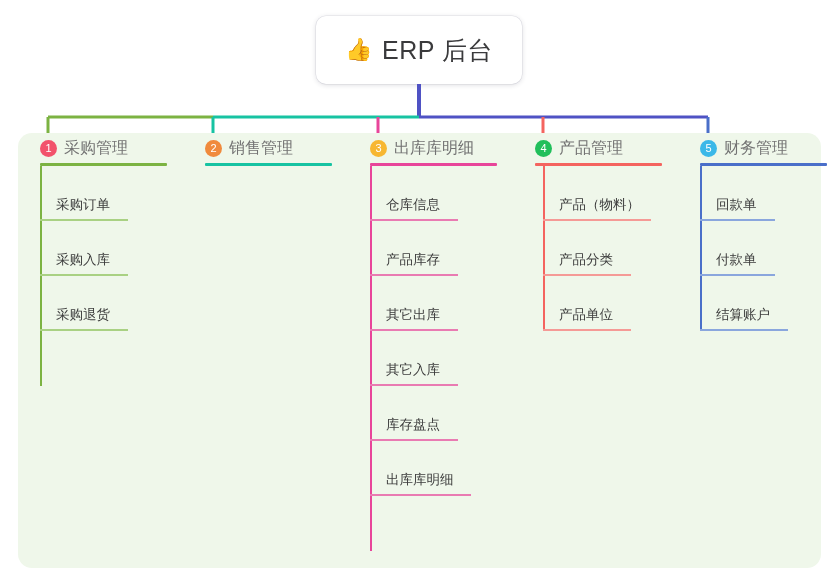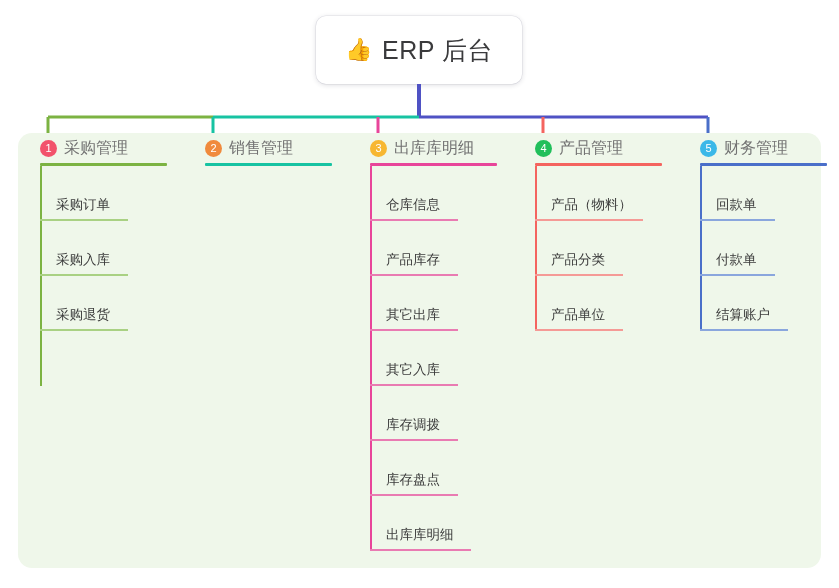--- a/index.html
+++ b/index.html
@@ -204,40 +204,36 @@
         </div>
         <div class="item">
           <span class="item-label">其它出库</span>
           <div class="item-rule" style="width: 88px; background: rgb(233, 123, 178);"></div>
         </div>
         <div class="item">
           <span class="item-label">其它入库</span>
           <div class="item-rule" style="width: 88px; background: rgb(233, 123, 178);"></div>
         </div>
         <div class="item">
-          <span class="item-label">库存调拨</span>
-          <div class="item-rule" style="width: 88px; background: rgb(233, 123, 178);"></div>
-        </div>
-        <div class="item">
           <span class="item-label">库存盘点</span>
           <div class="item-rule" style="width: 88px; background: rgb(233, 123, 178);"></div>
         </div>
         <div class="item">
           <span class="item-label">出库库明细</span>
           <div class="item-rule" style="width: 101px; background: rgb(233, 123, 178);"></div>
         </div>
       </div>
     </div>
     <div class="column" style="left: 517px;">
       <div class="col-header" style="padding-left: 0px;">
         <span class="badge" style="background: rgb(33, 191, 91);">4</span>
         <span class="col-title">产品管理</span>
       </div>
       <div class="col-rule" style="margin-left: 0px; width: 127px; background: rgb(244, 100, 95);"></div>
-      <div class="items" style="margin-left: 0px; text-align: right;">
+      <div class="items" style="margin-left: 8px; text-align: right;">
         <div class="spine" style="background: rgb(244, 100, 95); height: 165px;"></div>
         <div class="item">
           <span class="item-label">产品（物料）</span>
           <div class="item-rule" style="width: 108px; background: rgb(245, 154, 150);"></div>
         </div>
         <div class="item">
           <span class="item-label">产品分类</span>
           <div class="item-rule" style="width: 88px; background: rgb(245, 154, 150);"></div>
         </div>
         <div class="item">

